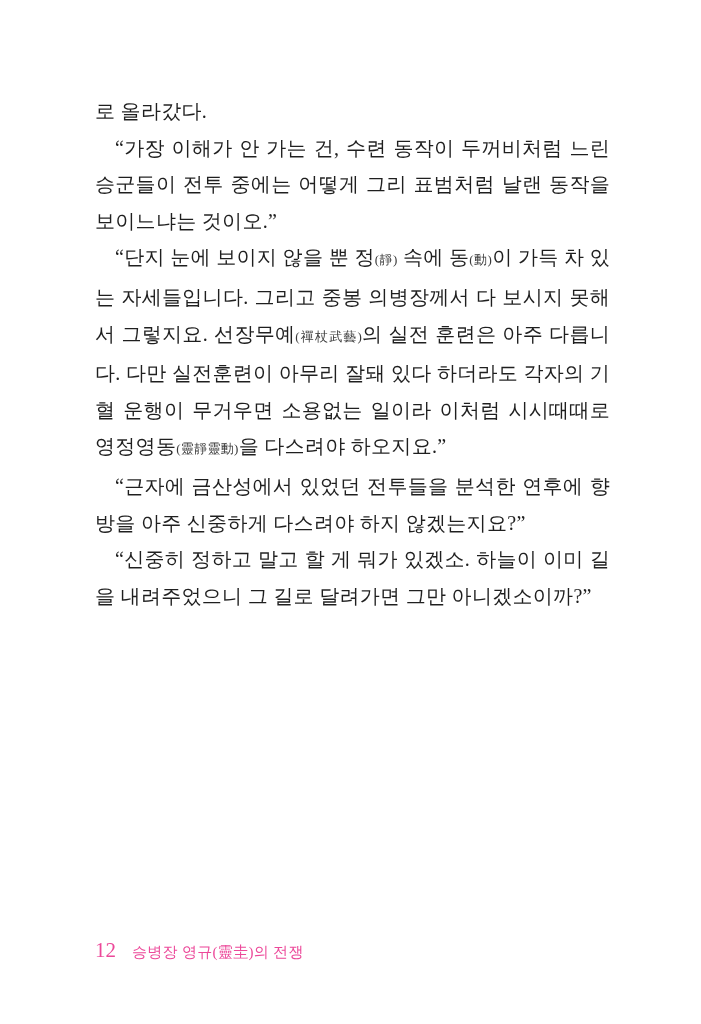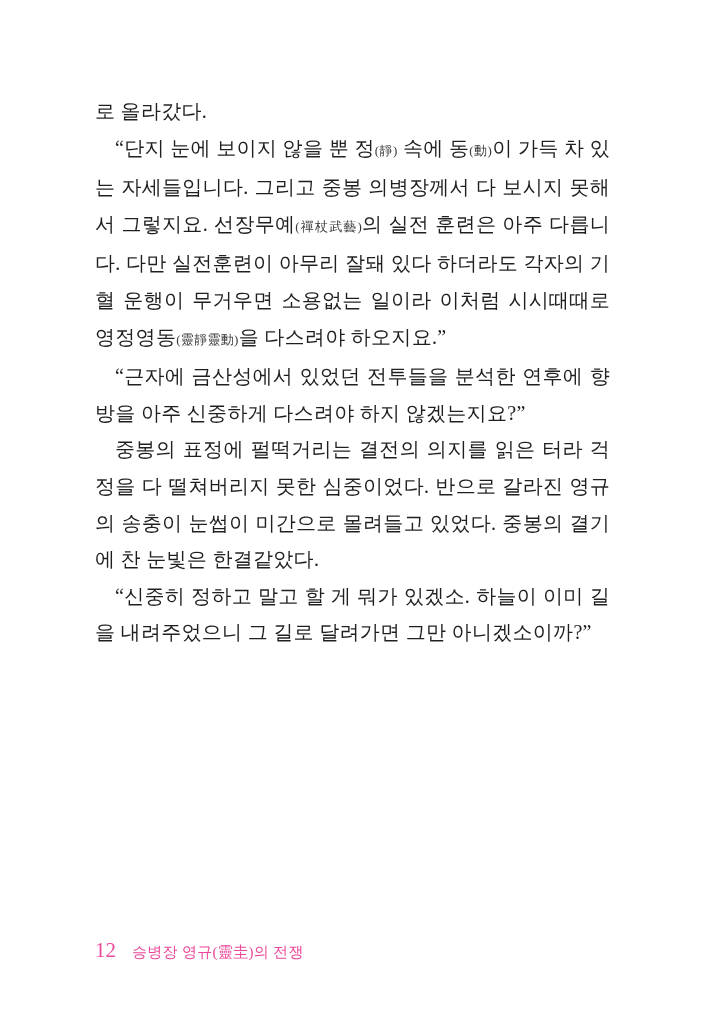--- a/index.html
+++ b/index.html
@@ -56,22 +56,22 @@
     letter-spacing: 0.3px;
     font-family: Liberation Serif, serif;
   }
 </style>
 </head>
 <body>
 
 <div class="page">
   <main class="page-body">
       <p class="body-par"><span class="seg">로 올라갔다.</span></p>
+      <p class="body-par indent"><span class="seg">“가장 이해가 안 가는 건, 수련 동작이 두꺼비처럼 느린 승군들이 전투 중에는 어떻게 그리 표범처럼 날랜 동작을 보이느냐는 것이오.”</span></p>
       <p class="body-par indent"><span class="seg">“단지 눈에 보이지 않을 뿐 정</span><span class="hanja">(靜)</span><span class="seg"> 속에 동</span><span class="hanja">(動)</span><span class="seg">이 가득 차 있는 자세들입니다. 그리고 중봉 의병장께서 다 보시지 못해서 그렇지요. 선장무예</span><span class="hanja">(禪杖武藝)</span><span class="seg">의 실전 훈련은 아주 다릅니다. 다만 실전훈련이 아무리 잘돼 있다 하더라도 각자의 기혈 운행이 무거우면 소용없는 일이라 이처럼 시시때때로 영정영동</span><span class="hanja">(靈靜靈動)</span><span class="seg">을 다스려야 하오지요.”</span></p>
       <p class="body-par indent"><span class="seg">“근자에 금산성에서 있었던 전투들을 분석한 연후에 향방을 아주 신중하게 다스려야 하지 않겠는지요?”</span></p>
-      <p class="body-par indent"><span class="seg">중봉의 표정에 펄떡거리는 결전의 의지를 읽은 터라 걱정을 다 떨쳐버리지 못한 심중이었다. 반으로 갈라진 영규의 송충이 눈썹이 미간으로 몰려들고 있었다. 중봉의 결기에 찬 눈빛은 한결같았다.</span></p>
       <p class="body-par indent"><span class="seg">“신중히 정하고 말고 할 게 뭐가 있겠소. 하늘이 이미 길을 내려주었으니 그 길로 달려가면 그만 아니겠소이까?”</span></p>
     </main>
   <footer class="page-footer">
     <span class="page-num">12</span>
     <span class="book-title">승병장 영규(靈圭)의 전쟁</span>
   </footer>
 </div>
 
 </body></html>

